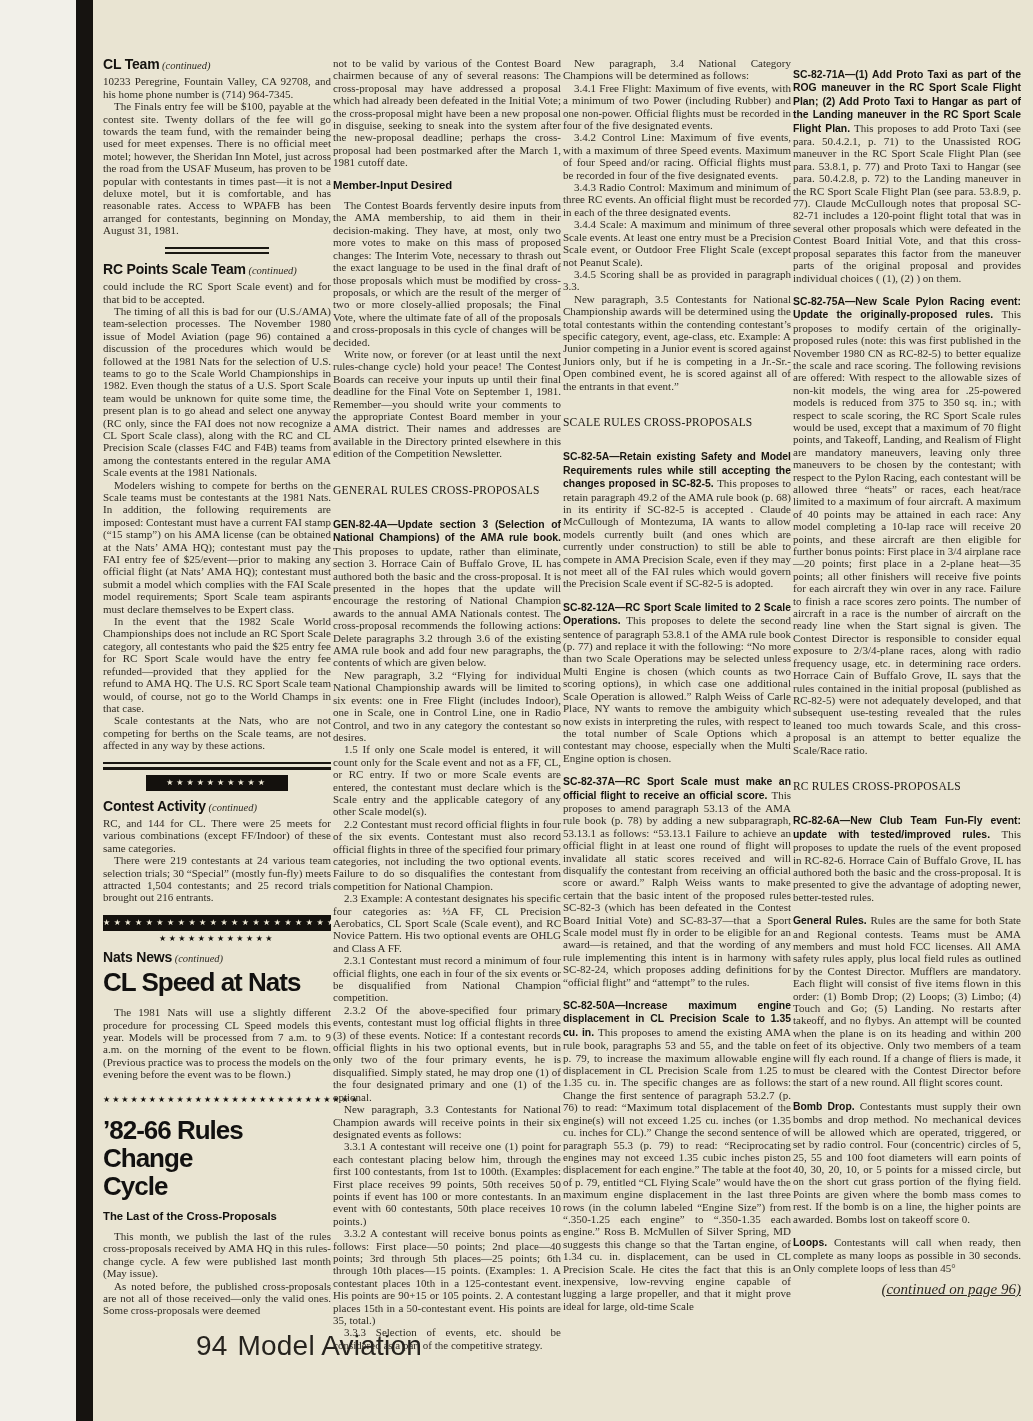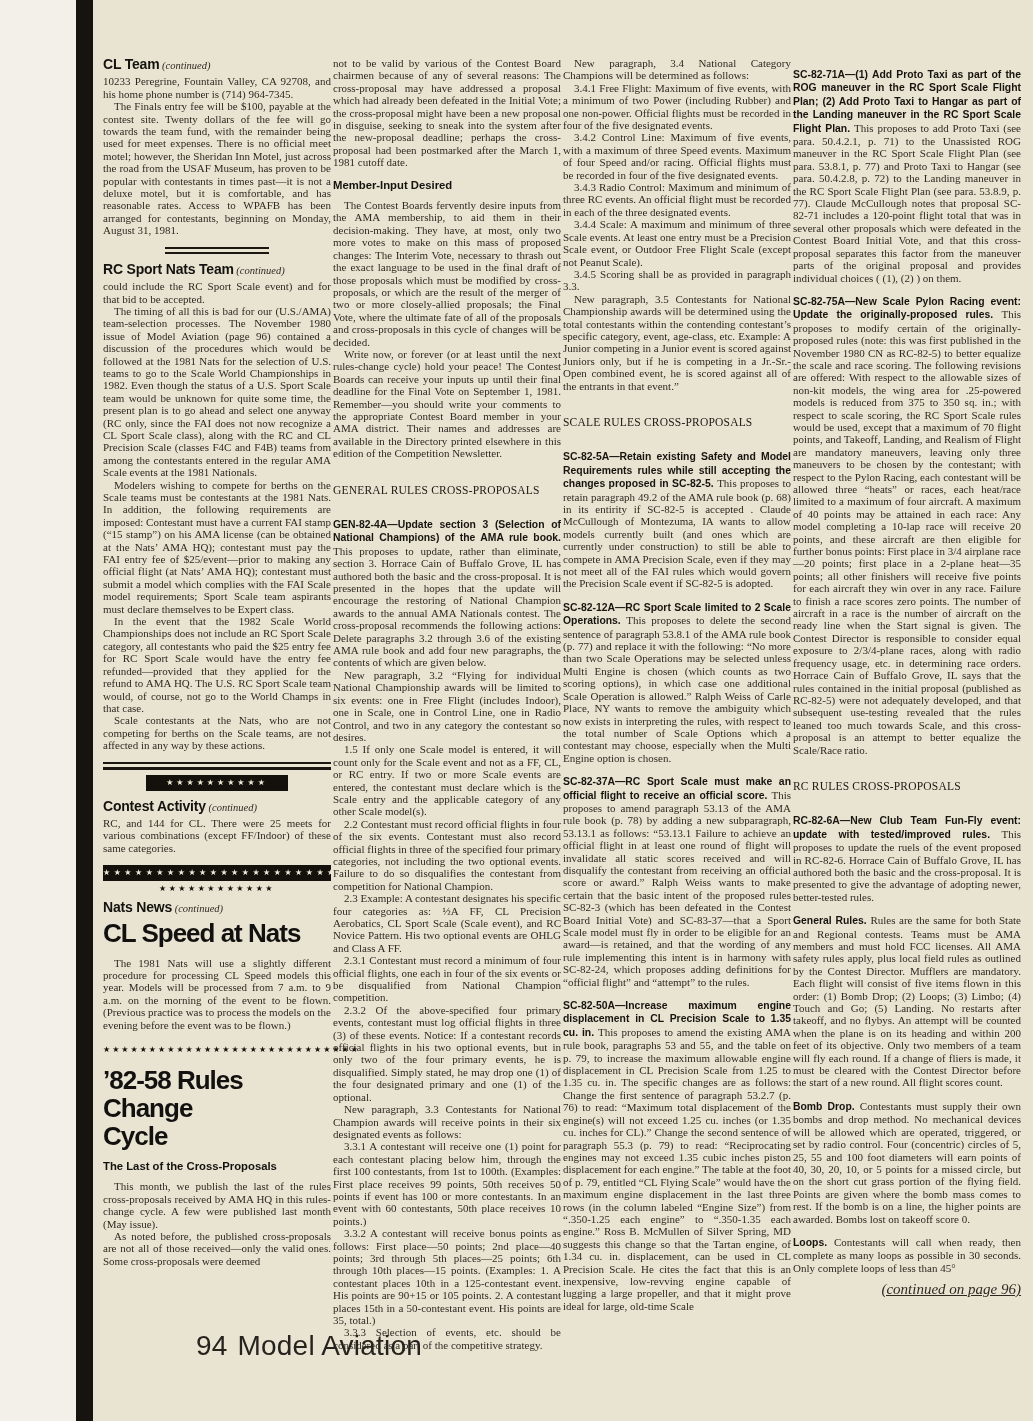--- a/index.html
+++ b/index.html
@@ -39,37 +39,38 @@
 <div class="canvas">
   <div class="edge-strip"></div>
   <div class="edge-bar"></div>
   <div class="page">
     <div class="columns" id="columns">
         <div class="col">
           <div class="chead"><span class="chead-t">CL Team</span><span class="chead-n"> (continued)</span></div>
           <p class="para ni">10233 Peregrine, Fountain Valley, CA 92708, and his home phone number is (714) 964-7345.</p>
           <p class="para">The Finals entry fee will be $100, payable at the contest site. Twenty dollars of the fee will go towards the team fund, with the remainder being used for meet expenses. There is no official meet motel; however, the Sheridan Inn Motel, just across the road from the USAF Museum, has proven to be popular with contestants in times past—it is not a deluxe motel, but it is comfortable, and has reasonable rates. Access to WPAFB has been arranged for contestants, beginning on Monday, August 31, 1981.</p>
           <div class="rule center"></div>
-          <div class="chead"><span class="chead-t">RC Sport Nats Team</span><span class="chead-n"> (continued)</span></div>
+          <div class="chead"><span class="chead-t">RC Points Scale Team</span><span class="chead-n"> (continued)</span></div>
           <p class="para ni">could include the RC Sport Scale event) and for that bid to be accepted.</p>
           <p class="para">The timing of all this is bad for our (U.S./AMA) team-selection processes. The November 1980 issue of Model Aviation (page 96) contained a discussion of the procedures which would be followed at the 1981 Nats for the selection of U.S. teams to go to the Scale World Championships in 1982. Even though the status of a U.S. Sport Scale team would be unknown for quite some time, the present plan is to go ahead and select one anyway (RC only, since the FAI does not now recognize a CL Sport Scale class), along with the RC and CL Precision Scale (classes F4C and F4B) teams from among the contestants entered in the regular AMA Scale events at the 1981 Nationals.</p>
           <p class="para">Modelers wishing to compete for berths on the Scale teams must be contestants at the 1981 Nats. In addition, the following requirements are imposed: Contestant must have a current FAI stamp (“15 stamp”) on his AMA license (can be obtained at the Nats’ AMA HQ); contestant must pay the FAI entry fee of $25/event—prior to making any official flight (at Nats’ AMA HQ); contestant must submit a model which complies with the FAI Scale model requirements; Sport Scale team aspirants must declare themselves to be Expert class.</p>
           <p class="para">In the event that the 1982 Scale World Championships does not include an RC Sport Scale category, all contestants who paid the $25 entry fee for RC Sport Scale would have the entry fee refunded—provided that they applied for the refund to AMA HQ. The U.S. RC Sport Scale team would, of course, not go to the World Champs in that case.</p>
           <p class="para">Scale contestants at the Nats, who are not competing for berths on the Scale teams, are not affected in any way by these actions.</p>
           <div class="rule full"></div>
           <div class="stars bar-center">★★★★★★★★★★</div>
           <div class="chead"><span class="chead-t">Contest Activity</span><span class="chead-n"> (continued)</span></div>
           <p class="para ni">RC, and 144 for CL. There were 25 meets for various combinations (except FF/Indoor) of these same categories.</p>
+          <p class="para">There were 219 contestants at 24 various team selection trials; 30 “Special” (mostly fun-fly) meets attracted 1,504 contestants; and 25 record trials brought out 216 entrants.</p>
           <div class="stars bar-full">★★★★★★★★★★★★★★★★★★★★★★★★</div>
           <div class="stars plain-center">★★★★★★★★★★★★</div>
           <div class="chead"><span class="chead-t">Nats News</span><span class="chead-n"> (continued)</span></div>
           <div class="headline">CL Speed at Nats</div>
           <p class="para">The 1981 Nats will use a slightly different procedure for processing CL Speed models this year. Models will be processed from 7 a.m. to 9 a.m. on the morning of the event to be flown. (Previous practice was to process the models on the evening before the event was to be flown.)</p>
           <div class="stars plain-full">★★★★★★★★★★★★★★★★★★★★★★★★★★★★</div>
-          <div class="headline">’82-58 Rules Change
+          <div class="headline">’82-66 Rules Change
 Cycle</div>
           <div class="subhead">The Last of the Cross-Proposals</div>
           <p class="para">This month, we publish the last of the rules cross-proposals received by AMA HQ in this rules-change cycle. A few were published last month (May issue).</p>
           <p class="para">As noted before, the published cross-proposals are not all of those received—only the valid ones. Some cross-proposals were deemed</p>
         </div>
         <div class="col">
           <p class="para ni">not to be valid by various of the Contest Board chairmen because of any of several reasons: The cross-proposal may have addressed a proposal which had already been defeated in the Initial Vote; the cross-proposal might have been a new proposal in disguise, seeking to sneak into the system after the new-proposal deadline; perhaps the cross-proposal had been postmarked after the March 1, 1981 cutoff date.</p>
           <div class="subhead">Member-Input Desired</div>
           <p class="para">The Contest Boards fervently desire inputs from the AMA membership, to aid them in their decision-making. They have, at most, only two more votes to make on this mass of proposed changes: The Interim Vote, necessary to thrash out the exact language to be used in the final draft of those proposals which must be modified by cross-proposals, or which are the result of the merger of two or more closely-allied proposals; the Final Vote, where the ultimate fate of all of the proposals and cross-proposals in this cycle of changes will be decided.</p>
           <p class="para">Write now, or forever (or at least until the next rules-change cycle) hold your peace! The Contest Boards can receive your inputs up until their final deadline for the Final Vote on September 1, 1981. Remember—you should write your comments to the appropriate Contest Board member in your AMA district. Their names and addresses are available in the Directory printed elsewhere in this edition of the Competition Newsletter.</p>

